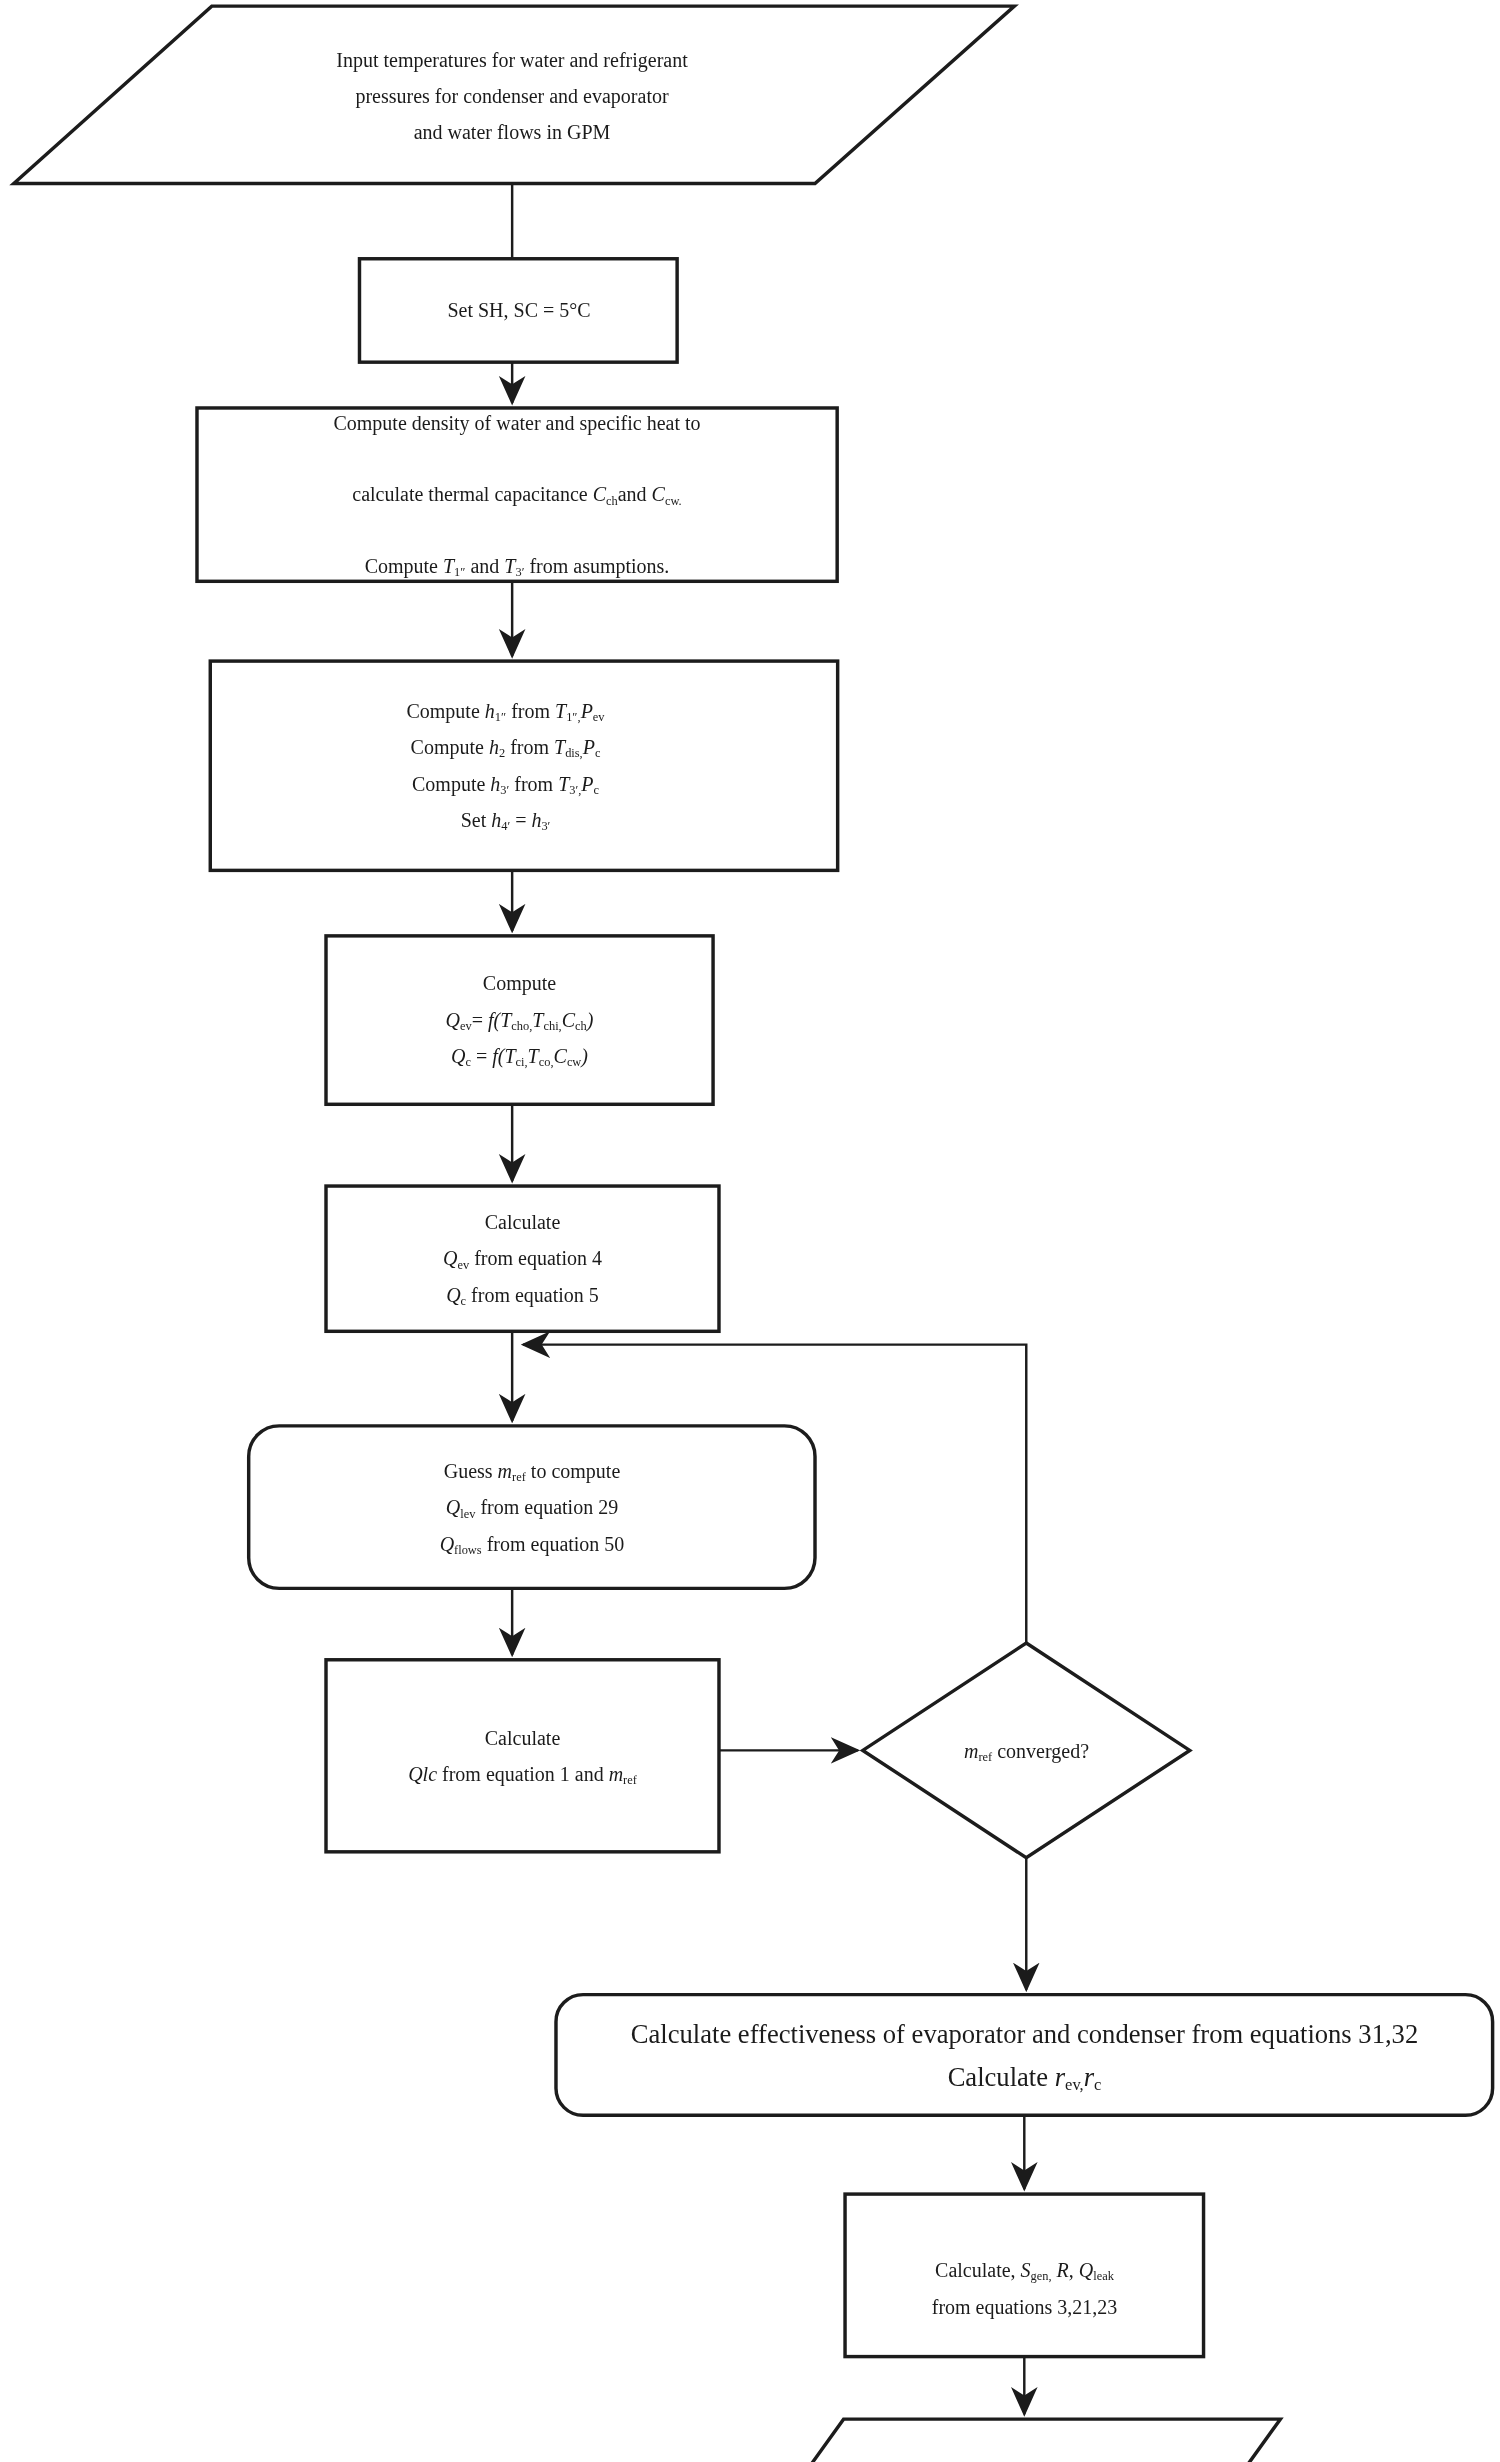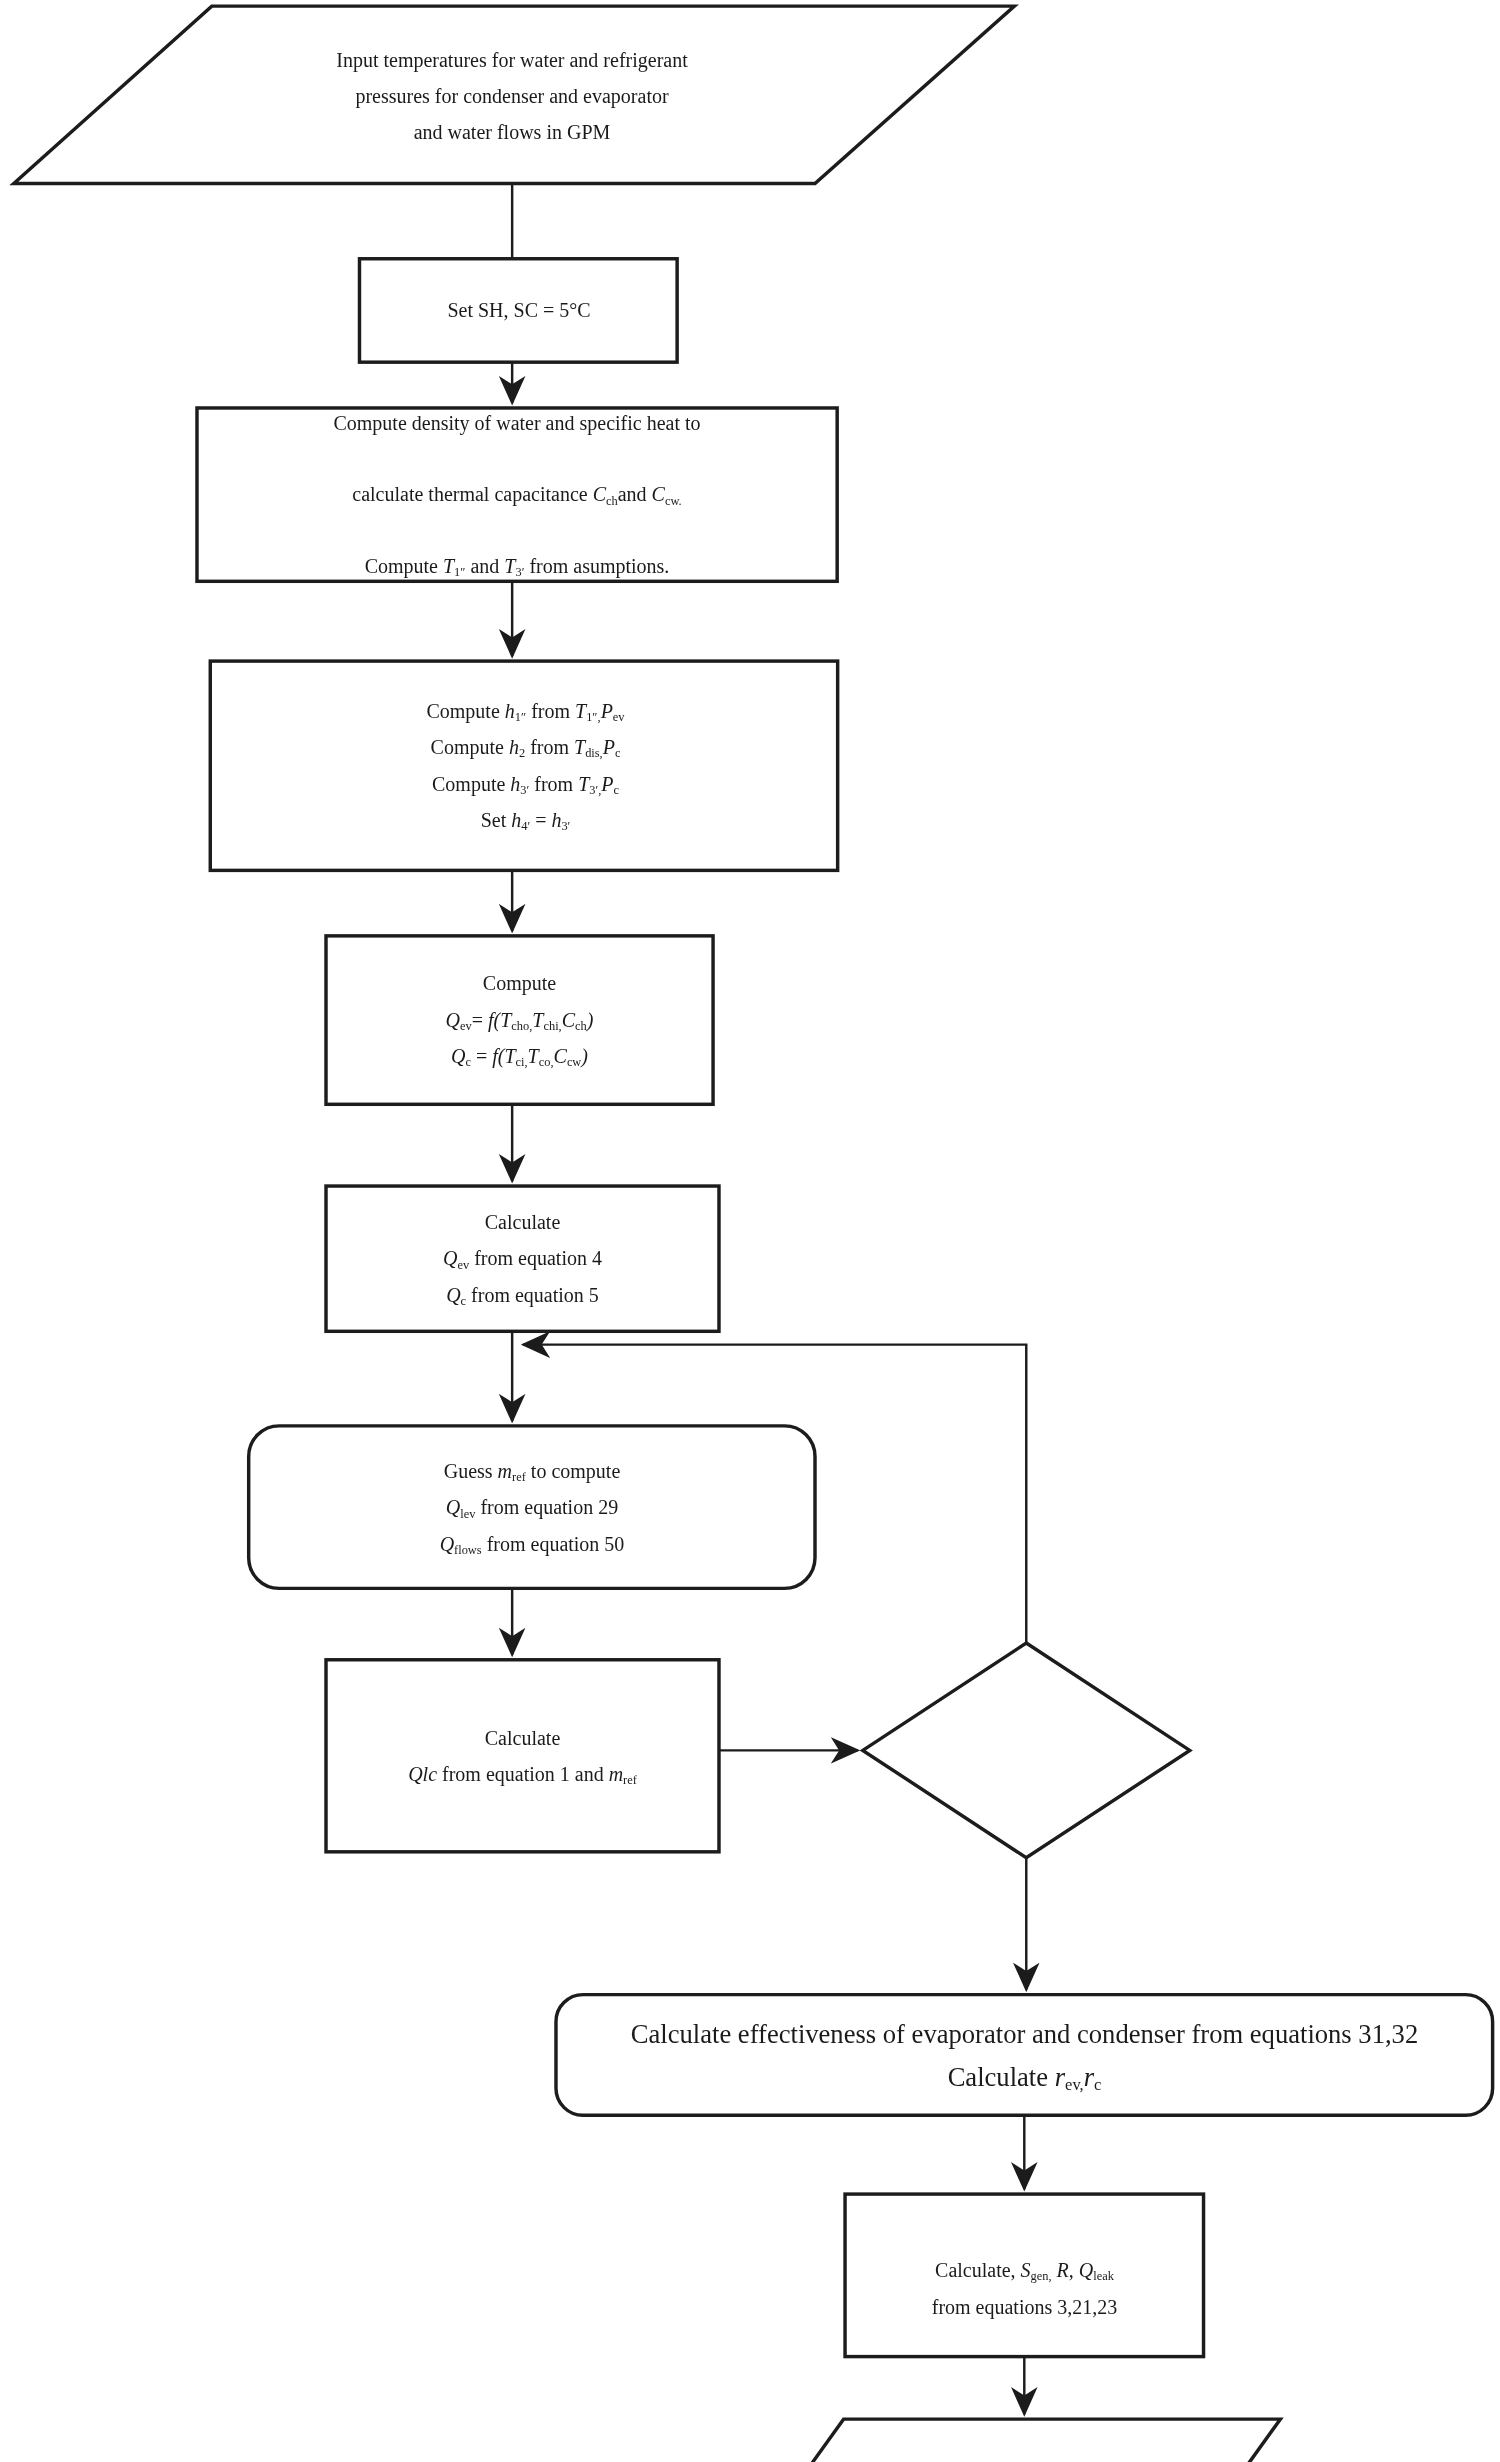--- a/index.html
+++ b/index.html
@@ -82,21 +82,21 @@
   <div class="lbl" style="left:360px;top:259px;width:318px;height:103px;align-items:center;">
     <div class="line"><span>Set SH, SC = 5°C</span></div>
   </div>
 
   <div class="lbl" style="left:197px;top:408px;width:640px;height:173px;gap:35px;">
     <div class="line"><span>Compute density of water and specific heat to</span></div>
     <div class="line"><span>calculate thermal capacitance </span><span class="it">C</span><span class="sub">ch</span><span>and </span><span class="it">C</span><span class="sub">cw.</span></div>
     <div class="line"><span>Compute </span><span class="it">T</span><span class="sub">1″</span><span> and </span><span class="it">T</span><span class="sub">3′</span><span> from asumptions.</span></div>
   </div>
 
-  <div class="lbl" style="left:212px;top:661px;width:627px;height:209px;">
+  <div class="lbl" style="left:192px;top:661px;width:627px;height:209px;">
     <div class="line"><span>Compute </span><span class="it">h</span><span class="sub">1″</span><span> from </span><span class="it">T</span><span class="sub">1″,</span><span class="it">P</span><span class="sub">ev</span></div>
     <div class="line"><span>Compute </span><span class="it">h</span><span class="sub">2</span><span> from </span><span class="it">T</span><span class="sub">dis,</span><span class="it">P</span><span class="sub">c</span></div>
     <div class="line"><span>Compute </span><span class="it">h</span><span class="sub">3′</span><span> from </span><span class="it">T</span><span class="sub">3′,</span><span class="it">P</span><span class="sub">c</span></div>
     <div class="line"><span>Set </span><span class="it">h</span><span class="sub">4′</span><span> = </span><span class="it">h</span><span class="sub">3′</span></div>
   </div>
 
   <div class="lbl" style="left:326px;top:936px;width:387px;height:168px;">
     <div class="line"><span>Compute</span></div>
     <div class="line"><span class="it">Q</span><span class="sub">ev</span><span>= </span><span class="it">f(</span><span class="it">T</span><span class="sub">cho,</span><span class="it">T</span><span class="sub">chi,</span><span class="it">C</span><span class="sub">ch</span><span class="it">)</span></div>
     <div class="line"><span class="it">Q</span><span class="sub">c</span><span> = </span><span class="it">f(</span><span class="it">T</span><span class="sub">ci,</span><span class="it">T</span><span class="sub">co,</span><span class="it">C</span><span class="sub">cw</span><span class="it">)</span></div>
@@ -112,20 +112,23 @@
     <div class="line"><span>Guess </span><span class="it">m</span><span class="sub">ref</span><span> to compute</span></div>
     <div class="line"><span class="it">Q</span><span class="sub">lev</span><span> from equation 29</span></div>
     <div class="line"><span class="it">Q</span><span class="sub">flows</span><span> from equation 50</span></div>
   </div>
 
   <div class="lbl" style="left:326px;top:1660px;width:393px;height:192px;">
     <div class="line"><span>Calculate</span></div>
     <div class="line"><span class="it">Qlc</span><span> from equation 1 and </span><span class="it">m</span><span class="sub">ref</span></div>
   </div>
 
+  <div class="lbl" style="left:863px;top:1655px;width:327px;height:192px;">
+    <div class="line"><span class="it">m</span><span class="sub">ref</span><span> converged?</span></div>
+  </div>
 
   <div class="lbl" style="left:556px;top:1995px;width:937px;height:121px;font-size:26.6px;line-height:1.6;">
     <div class="line"><span>Calculate effectiveness of evaporator and condenser from equations 31,32</span></div>
     <div class="line"><span>Calculate </span><span class="it">r</span><span class="sub">ev,</span><span class="it">r</span><span class="sub">c</span></div>
   </div>
 
   <div class="lbl" style="left:845px;top:2194px;width:359px;height:189px;">
     <div class="line"><span>Calculate, </span><span class="it">S</span><span class="sub">gen,</span><span> </span><span class="it">R</span><span>, </span><span class="it">Q</span><span class="sub">leak</span></div>
     <div class="line"><span>from equations 3,21,23</span></div>
   </div>

